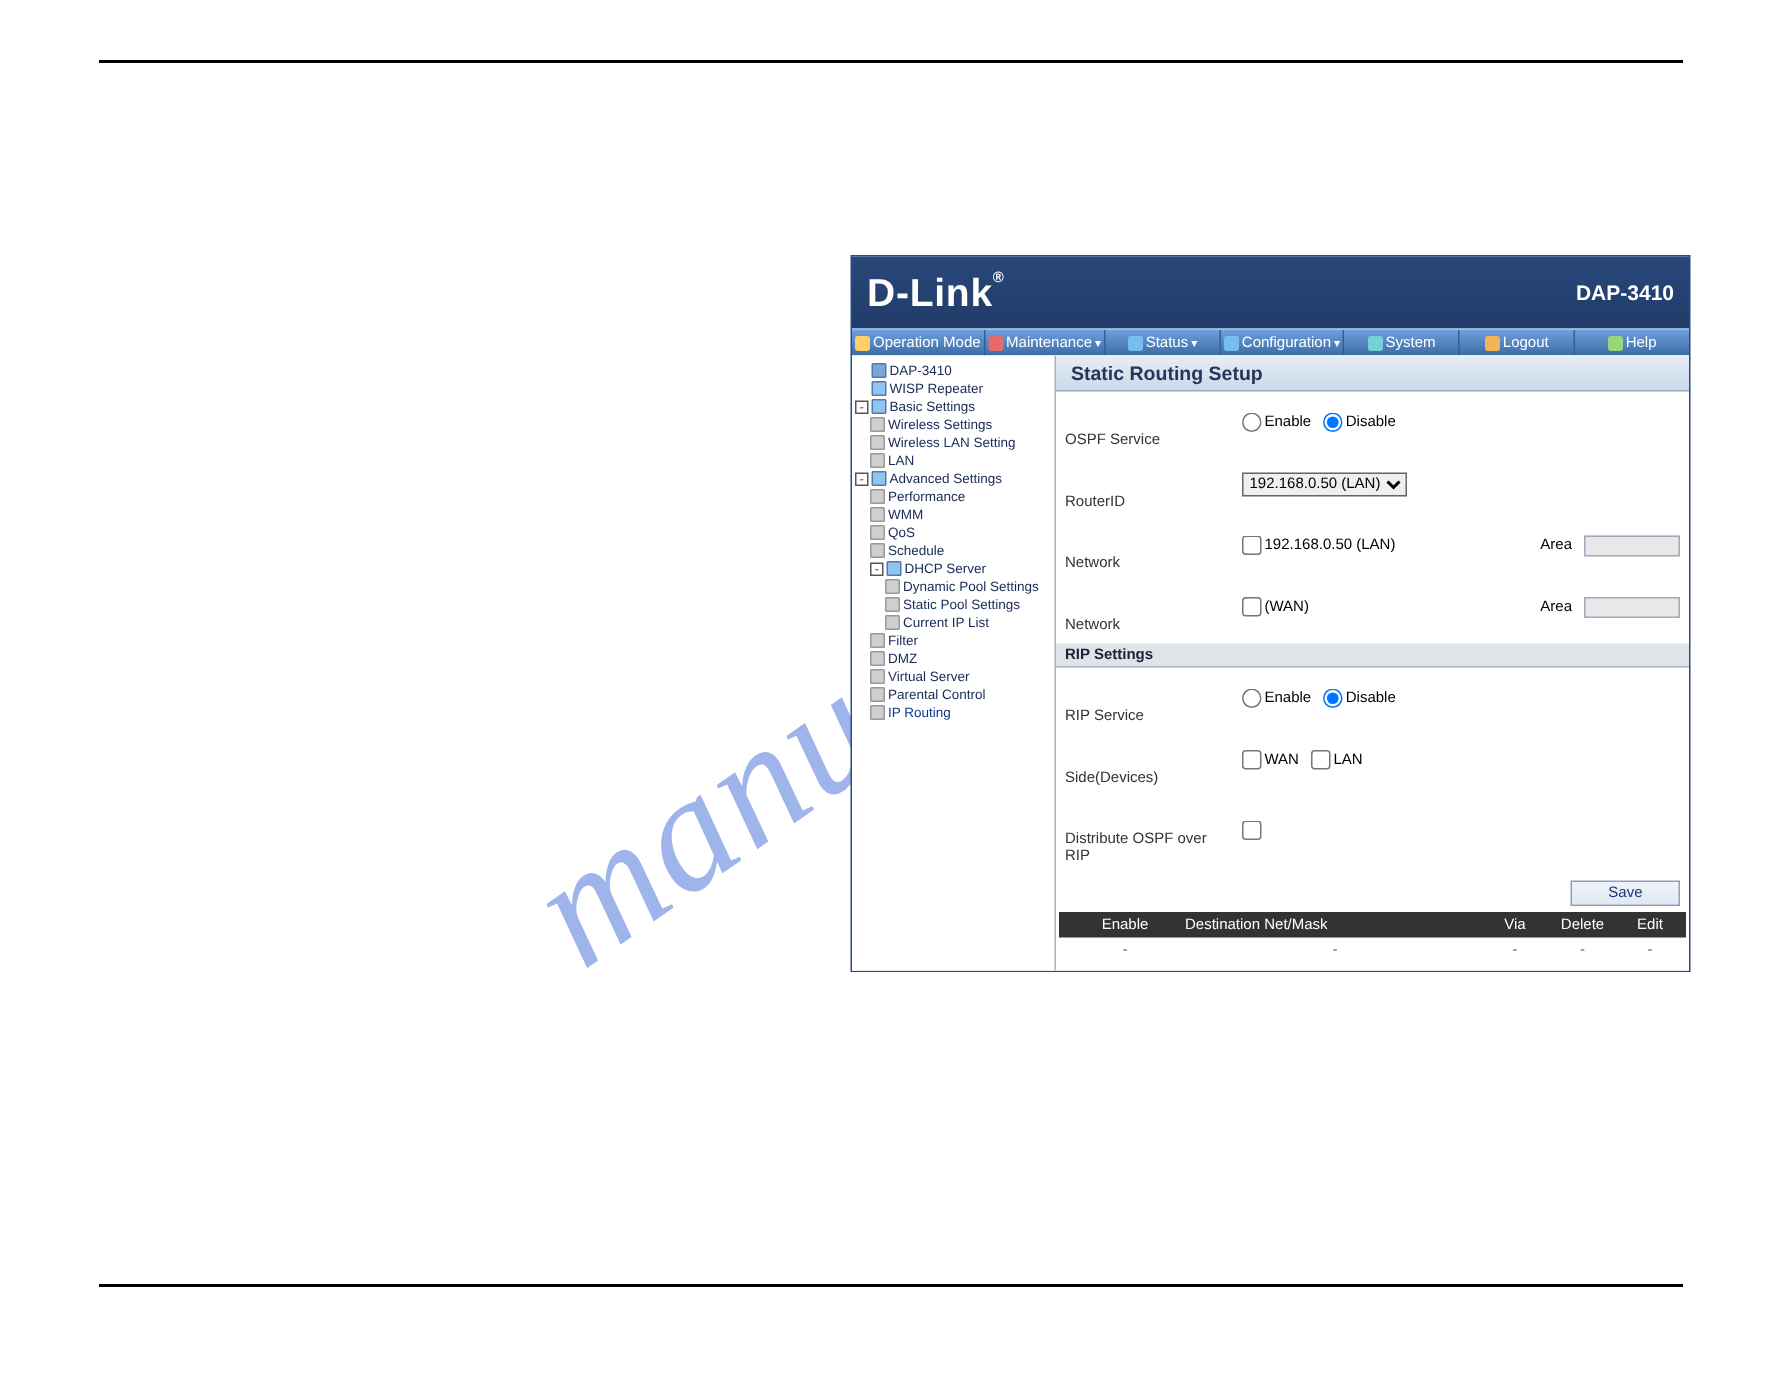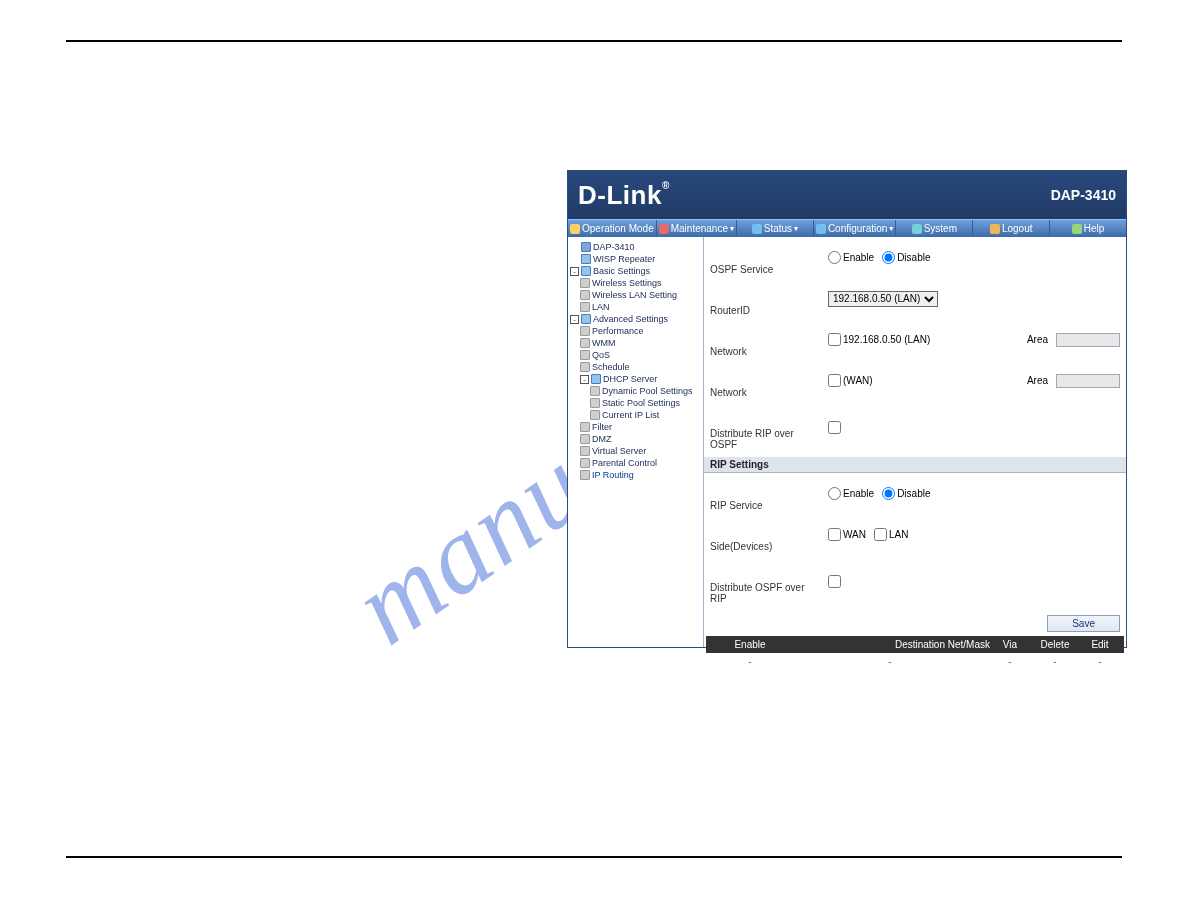--- a/index.html
+++ b/index.html
@@ -204,21 +204,21 @@
     margin: 0 2px 6px 2px;
   }
   .tbl-head {
     background: #333;
     color: #fff;
     display: flex;
     font-size: 10px;
     padding: 3px 4px;
   }
   .tbl-head .c1 { width: 80px; text-align: center; }
-  .tbl-head .c2 { flex: 1; text-align: right; }
+  .tbl-head .c2 { flex: 1; text-align: left; }
   .tbl-head .c3 { width: 40px; text-align: center; }
   .tbl-head .c4 { width: 50px; text-align: center; }
   .tbl-head .c5 { width: 40px; text-align: center; }
   .tbl-row {
     display: flex;
     font-size: 10px;
     padding: 3px 4px;
     color: #666;
   }
   .tbl-row .c1 { width: 80px; text-align: center; }
@@ -361,20 +361,21 @@
           <span class="tico gray"></span>
           <span>Parental Control</span>
         </div>
       <div class="tree-node indent1 selected">
           <span class="tico gray"></span>
           <span>IP Routing</span>
         </div>
     </div>
 
     <div class="content">
+      <div class="content-title">Static Routing Setup</div>
 
       <div class="form-rows">
         <div class="frow">
           <div class="flabel">OSPF Service</div>
           <div class="fctrl">
             <label>
                 <input type="radio" name="ospf" style="">
                 <span>Enable</span>
               </label>
             <label>
@@ -406,26 +407,20 @@
         <div class="frow">
           <div class="flabel">Network</div>
           <div class="fctrl">
             <label>
                 <input type="checkbox" style="">
                 <span>(WAN)</span>
               </label>
             <span style="margin-left:auto"></span>
             <span>Area</span>
             <input type="text" style="">
-          </div>
-        </div>
-        <div class="frow">
-          <div class="flabel">Distribute RIP over OSPF</div>
-          <div class="fctrl">
-            <input type="checkbox" style="">
           </div>
         </div>
       </div>
 
       <div class="section-head">RIP Settings</div>
       <div class="form-rows">
         <div class="frow">
           <div class="flabel">RIP Service</div>
           <div class="fctrl">
             <label>

